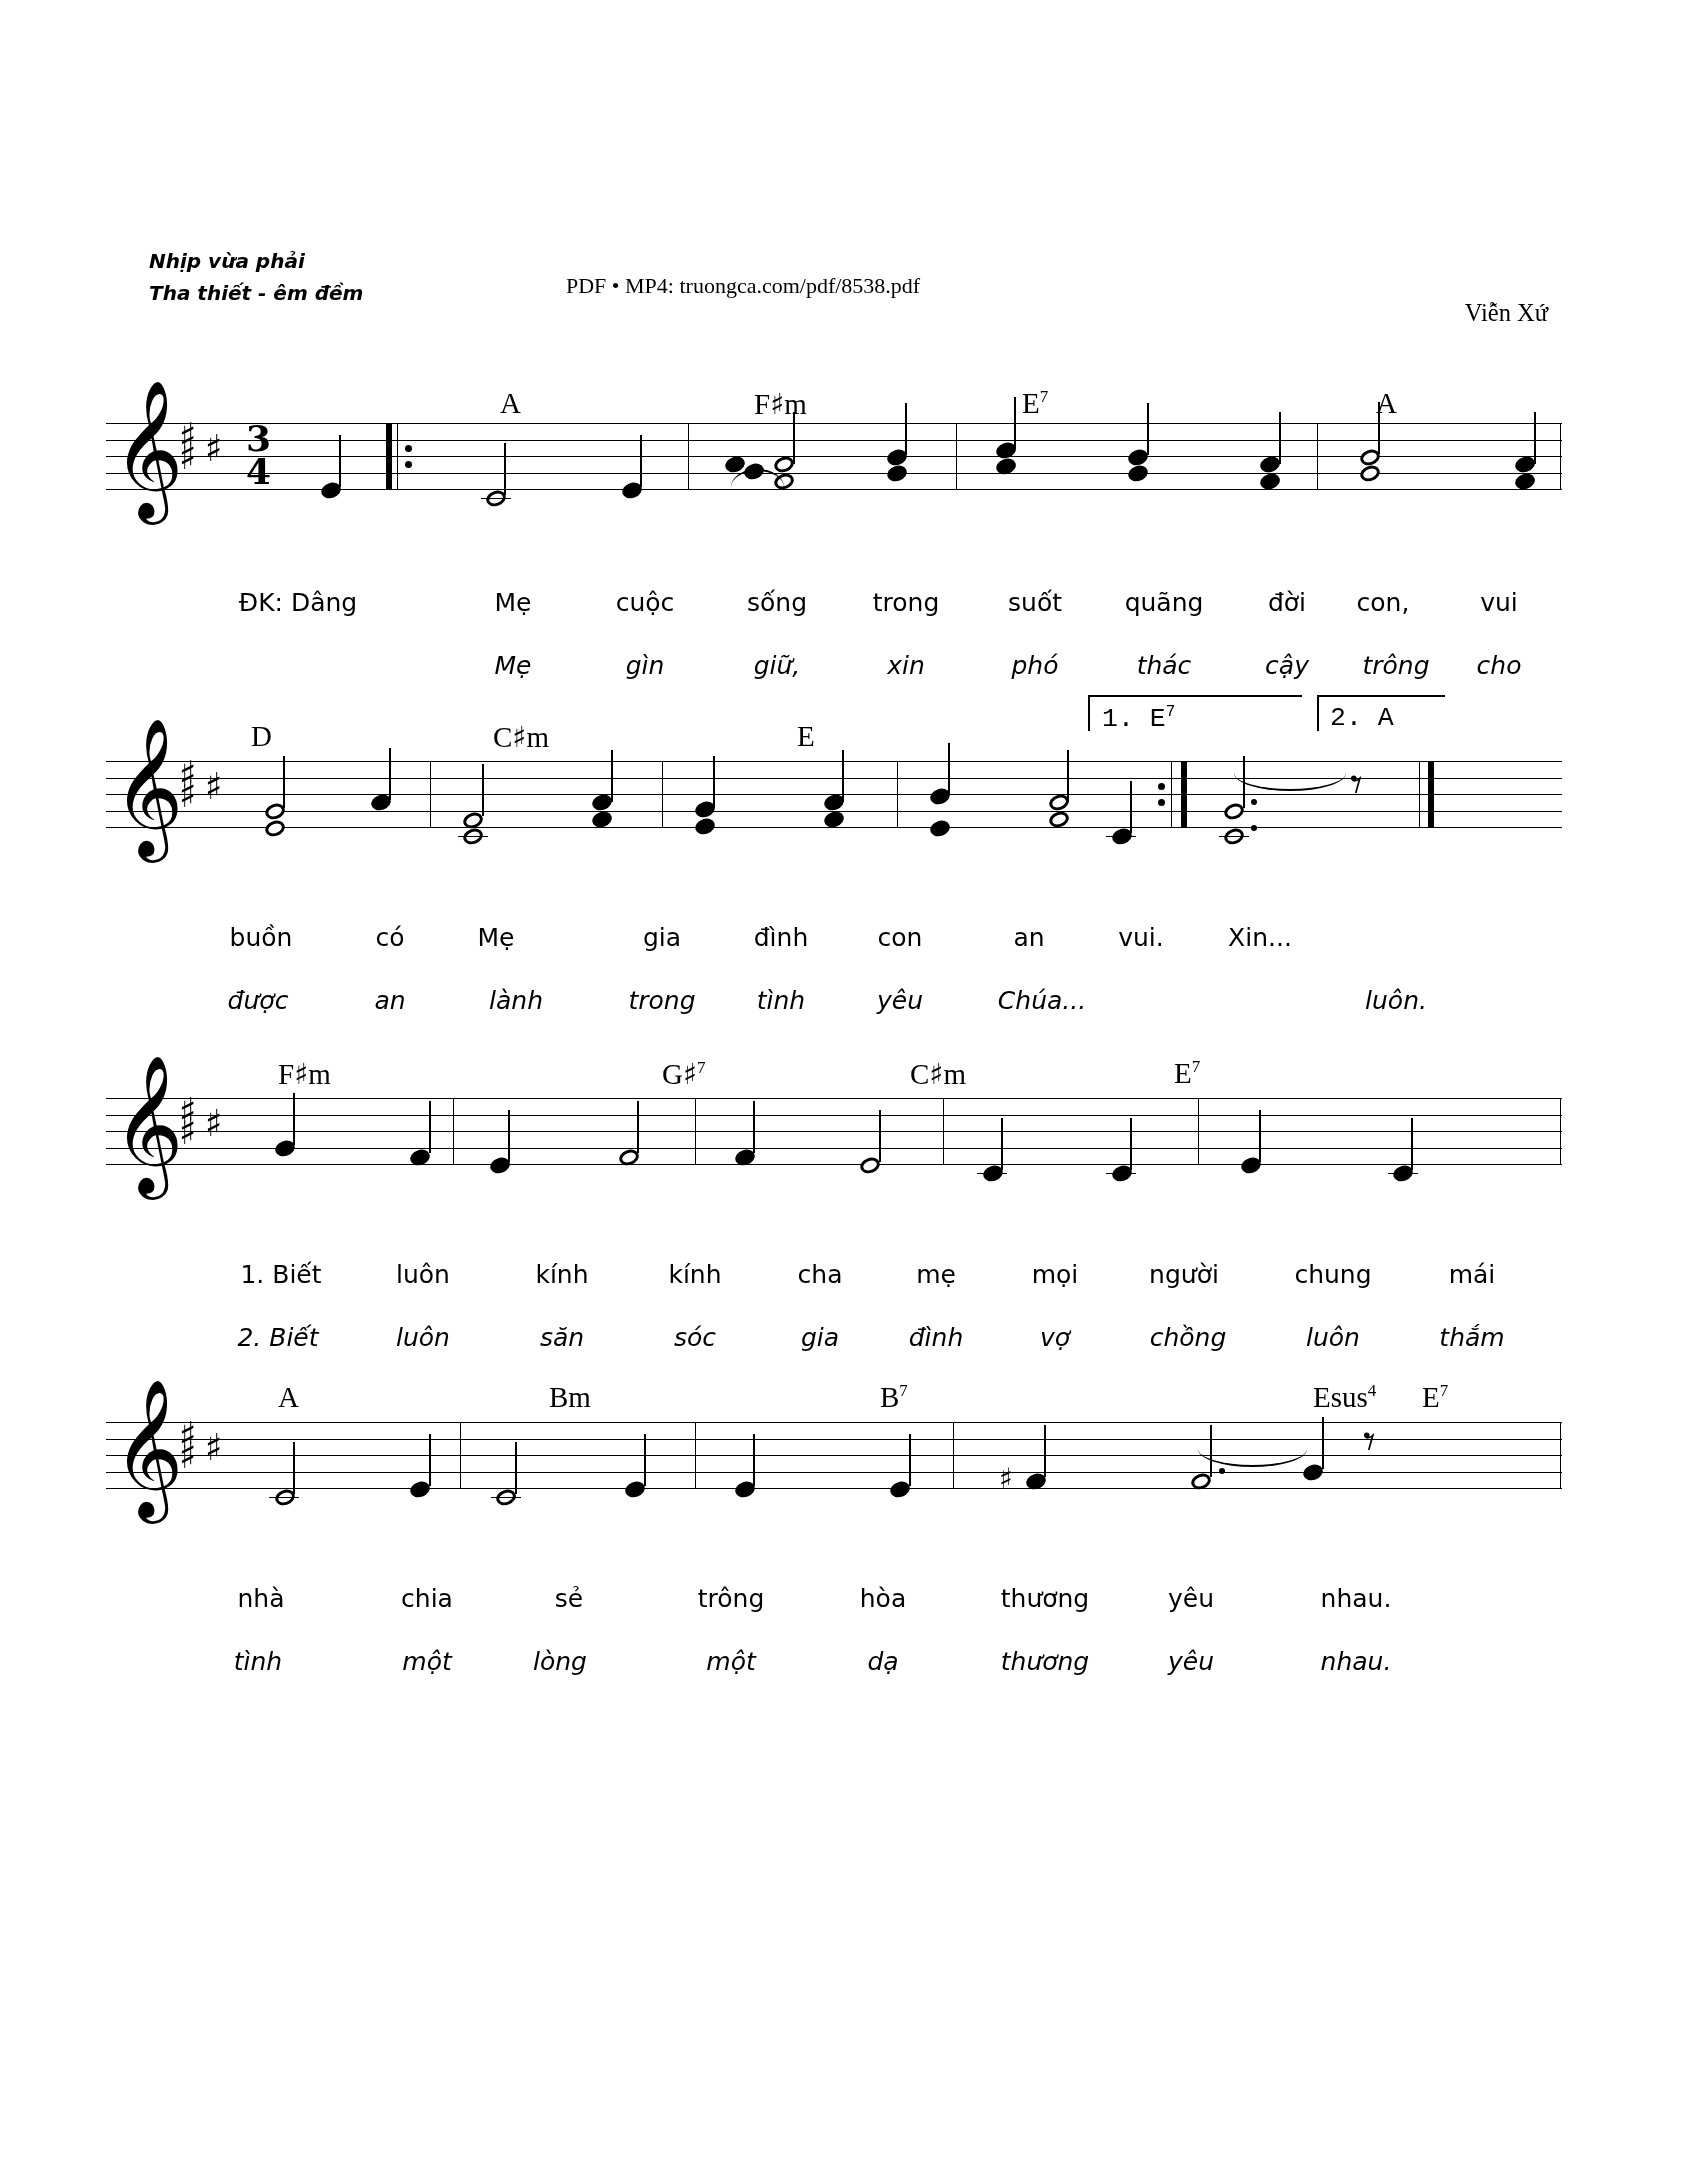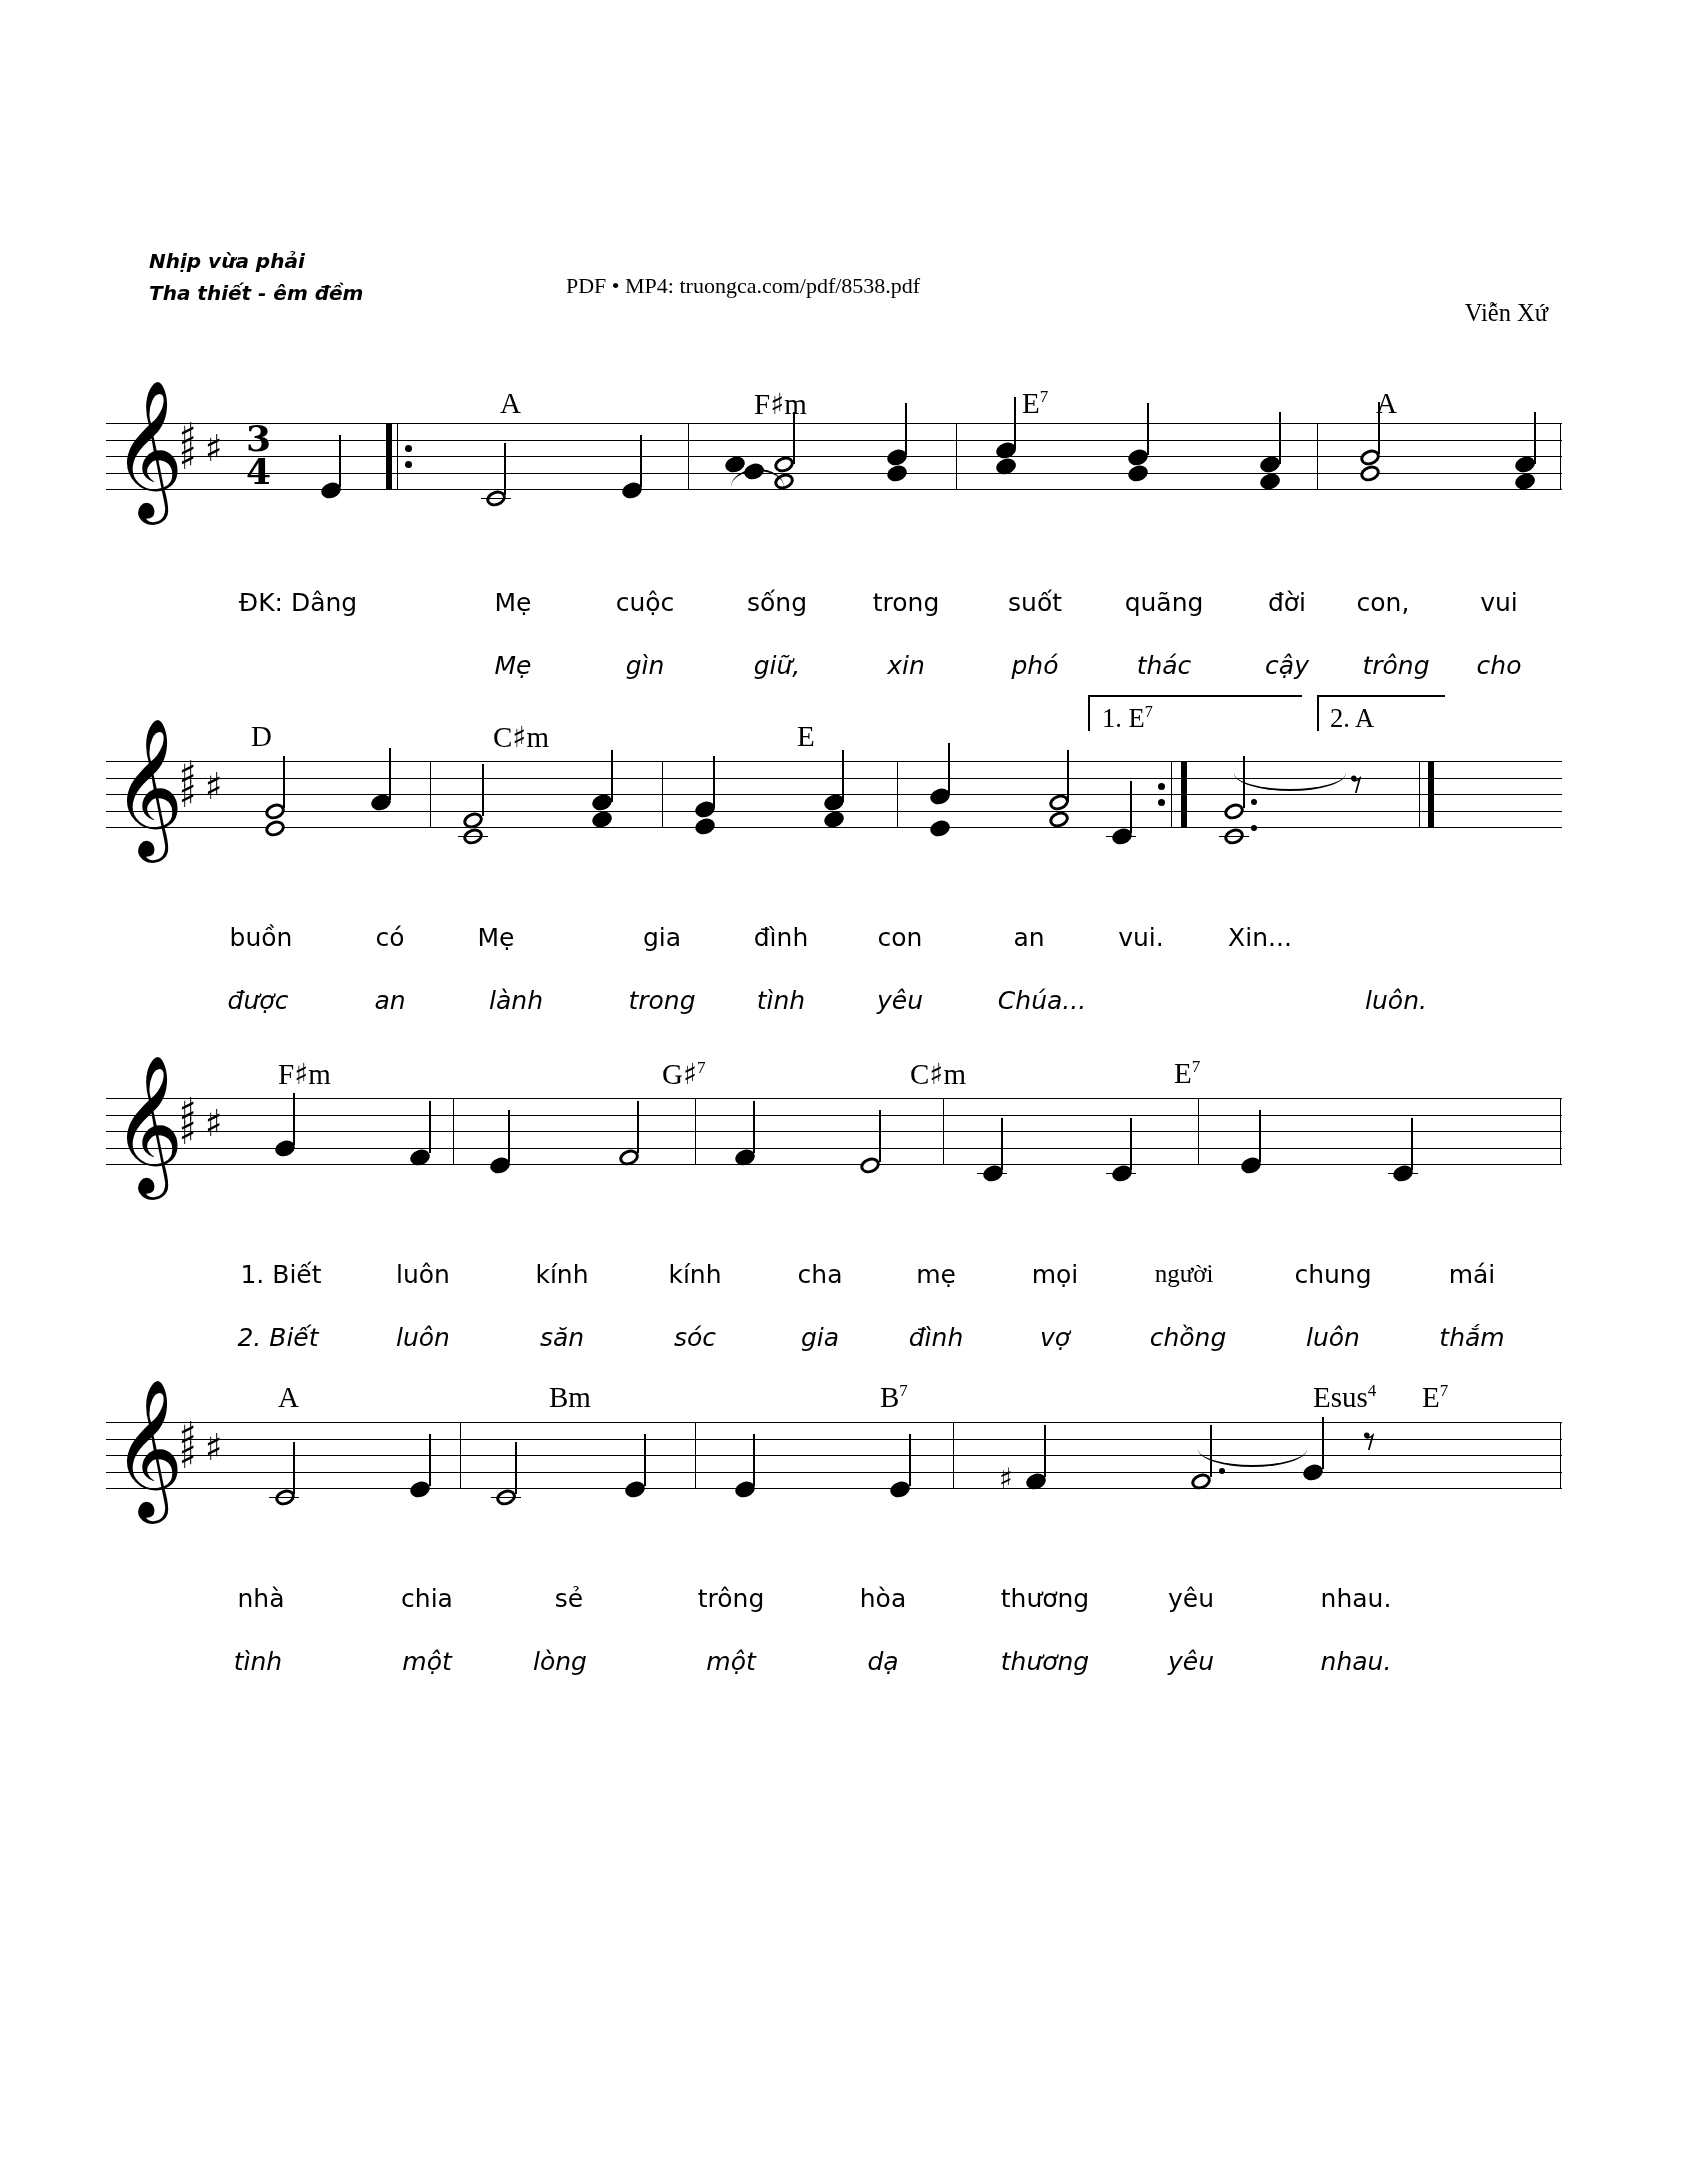--- a/index.html
+++ b/index.html
@@ -182,21 +182,21 @@
     height: 16px;
   }
   .ending {
     position: absolute;
     border-left: 2px solid #000;
     border-top: 2px solid #000;
     height: 34px;
   }
   .ending-label {
     position: absolute;
-    font-family: Liberation Serif, serif;
+    font-family: Liberation Mono, monospace;
     font-size: 26.5px;
     white-space: nowrap;
   }
   .ending-label sup { font-size: 16px; vertical-align: super; }
 
   .lyric {
     position: absolute;
     font-family: "DejaVu Sans", sans-serif;
     font-size: 25px;
     white-space: nowrap;
@@ -481,21 +481,21 @@
     <div class="chord" style="left:910px; top:-41px;">C<span style="font-family:'DejaVu Sans',sans-serif;">♯</span>m</div>
     <div class="chord" style="left:1174px; top:-41px;">E<sup>7</sup></div>
 
     <div class="lyric" style="left:281px; top:162px;">1. Biết</div>
     <div class="lyric" style="left:423px; top:162px;">luôn</div>
     <div class="lyric" style="left:562px; top:162px;">kính</div>
     <div class="lyric" style="left:695px; top:162px;">kính</div>
     <div class="lyric" style="left:820px; top:162px;">cha</div>
     <div class="lyric" style="left:936px; top:162px;">mẹ</div>
     <div class="lyric" style="left:1055px; top:162px;">mọi</div>
-    <div class="lyric" style="left:1184px; top:162px;font-family:Liberation Serif, serif;">người</div>
+    <div class="lyric" style="left:1184px; top:162px;">người</div>
     <div class="lyric" style="left:1333px; top:162px;">chung</div>
     <div class="lyric" style="left:1472px; top:162px;">mái</div>
 
     <div class="lyric v2" style="left:278px; top:225px;">2. Biết</div>
     <div class="lyric v2" style="left:423px; top:225px;">luôn</div>
     <div class="lyric v2" style="left:562px; top:225px;">săn</div>
     <div class="lyric v2" style="left:695px; top:225px;">sóc</div>
     <div class="lyric v2" style="left:820px; top:225px;">gia</div>
     <div class="lyric v2" style="left:936px; top:225px;">đình</div>
     <div class="lyric v2" style="left:1055px; top:225px;">vợ</div>

